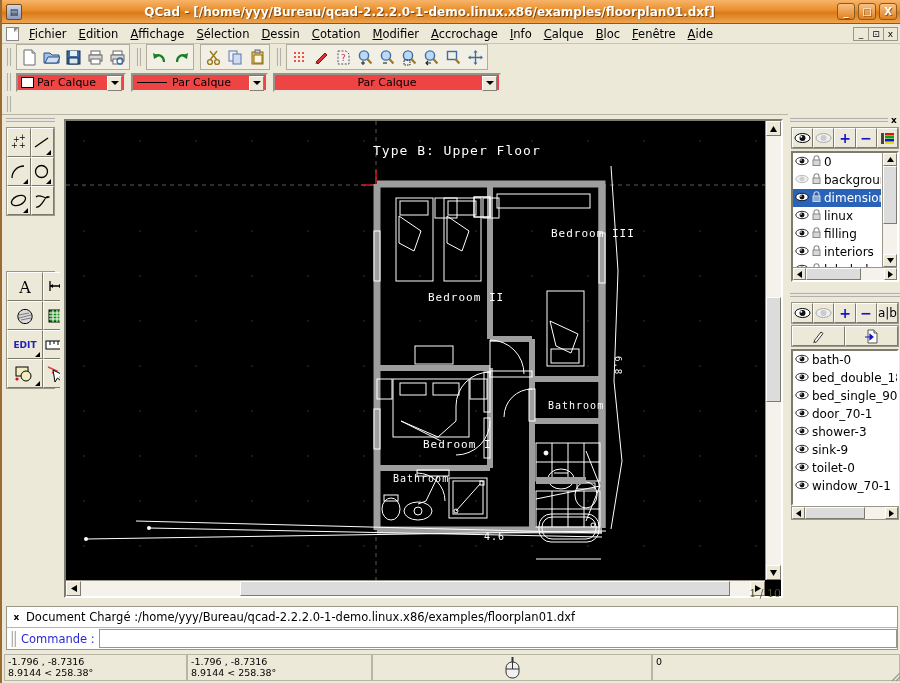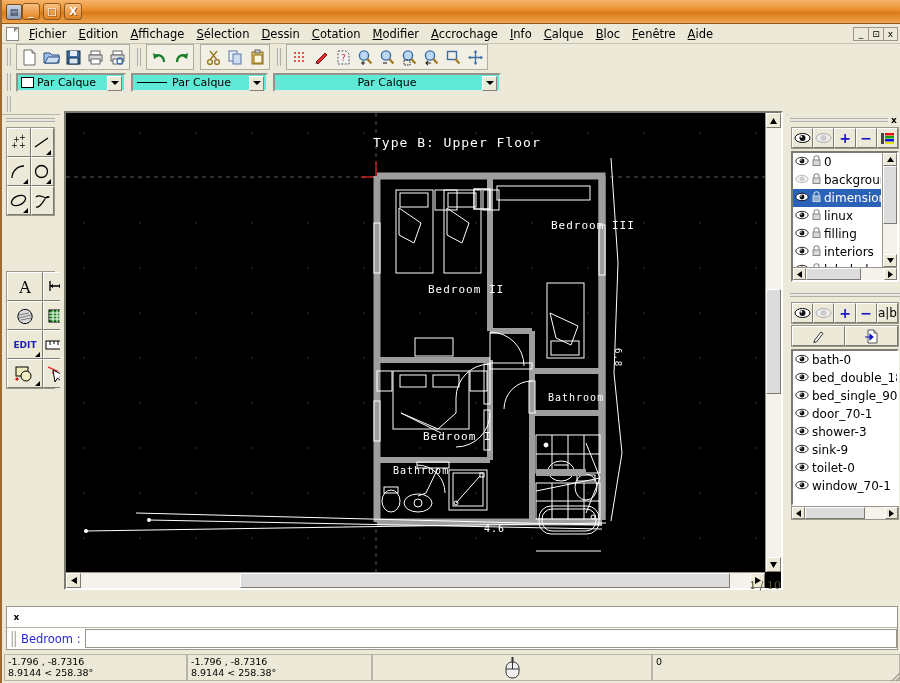--- a/index.html
+++ b/index.html
@@ -72,21 +72,21 @@
   .grip:before,.grip:after{content:"";position:absolute;top:1px;bottom:1px;width:2px;
     background:linear-gradient(to right,#fff,#9a968a);}
   .grip:before{left:1px;} .grip:after{left:4px;}
   .tgroup{display:flex;align-items:center;border:1px solid #b0ac9e;background:#f2efe4;
           padding:1px;margin-right:2px;}
   .tbtn{width:22px;height:22px;display:flex;align-items:center;justify-content:center;
         background:transparent;border:1px solid transparent;}
   .tbtn svg{display:block;}
 
   
-  .combo{height:19px;border:2px inset #e9e6db;background:#5eead4;display:flex;
+  .combo{height:19px;border:2px inset #e9e6db;background:#ef4444;display:flex;
          align-items:center;position:relative;font-size:11px;}
   .combo .carrow{position:absolute;right:2px;top:1px;width:15px;height:15px;
     background:#ece9d8;border:1px solid #868076;border-top-color:#fff;border-left-color:#fff;
     display:flex;align-items:center;justify-content:center;}
   .combo .carrow i{border-left:4px solid transparent;border-right:4px solid transparent;
     border-top:4px solid #000;display:block;}
 
   
   #lefttb{position:absolute;left:0;top:115px;width:57px;height:487px;background:#ece9d8;}
   #lefttb .vgrip{height:9px;margin:1px 4px 2px 4px;position:relative;}
@@ -95,21 +95,21 @@
   #lefttb .vgrip:before{top:1px;} #lefttb .vgrip:after{top:4px;}
   .lgroup{border:1px solid #9a968a;background:#ece9d8;margin:0 4px 3px 4px;
           display:grid;grid-template-columns:1fr 1fr;}
   .lbtn{height:29px;display:flex;align-items:center;justify-content:center;
         border:1px solid #fff;border-right-color:#7d7a70;border-bottom-color:#7d7a70;
         background:#ece9d8;position:relative;}
   .lbtn .corner{position:absolute;right:2px;bottom:1px;width:0;height:0;
     border-left:5px solid transparent;border-bottom:5px solid #000;}
 
   
-  #canvaswrap{position:absolute;left:58px;top:107px;width:727px;height:487px;
+  #canvaswrap{position:absolute;left:58px;top:115px;width:727px;height:487px;
     background:#ece9d8;}
   #canvasframe{position:absolute;left:4px;top:4px;width:719px;height:479px;
     border:2px solid;border-color:#7d7a70 #fff #fff #7d7a70;background:#000;overflow:hidden;}
   #cv{position:absolute;left:0;top:0;}
   .vsb{position:absolute;right:0;top:0;width:16px;bottom:16px;background:#f4f2ea;
     border-left:1px solid #9a968a;}
   .hsb{position:absolute;left:0;bottom:0;height:16px;right:0;background:#f4f2ea;
     border-top:1px solid #9a968a;}
   .sbbtn{background:#ece9d8;border:1px solid #fff;border-right-color:#7d7a70;
     border-bottom-color:#7d7a70;display:flex;align-items:center;justify-content:center;}
@@ -157,20 +157,21 @@
     line-height:11px;color:#000;overflow:hidden;}
   .grow{position:absolute;right:1px;bottom:1px;width:13px;height:13px;}
 </style>
 </head>
 <body>
 
 <div id="app">
 
   <div id="titlebar">
     <div class="tb-icon">▤</div>
+    <div class="tb-title">QCad - [/home/yyy/Bureau/qcad-2.2.2.0-1-demo.linux.x86/examples/floorplan01.dxf]</div>
     <div class="tb-btns">
       <div class="tb-btn">_</div>
       <div class="tb-btn">□</div>
       <div class="tb-btn">X</div>
     </div>
   </div>
 
   <div id="menubar">
     <div class="mdoc"></div>
     <div class="menu-item"><u>F</u>ichier</div>
@@ -1161,24 +1162,25 @@
             </svg>
         </div>
       </div>
     </div>
   </div>
 
   <div id="bottom">
     <div id="cmdarea">
       <div class="cmdline1">
         <div class="cmdclose">x</div>
+        <div style="font-size:11.5px;white-space:nowrap;overflow:hidden;">Document Chargé :/home/yyy/Bureau/qcad-2.2.2.0-1-demo.linux.x86/examples/floorplan01.dxf</div>
       </div>
       <div class="cmdline2">
         <div class="cmdgrip"></div>
-        <div class="cmdprompt">Bedroom :</div>
+        <div class="cmdprompt">Commande :</div>
         <input class="cmdinput" style="font-size: 11px; padding: 0px 3px; outline: none;" value="">
       </div>
     </div>
 
     <div id="statusbar">
       <div class="scell" style="width:183px">
         <div>-1.796 , -8.7316</div>
         <div>8.9144 &lt; 258.38°</div>
       </div>
       <div class="scell" style="width:185px">

